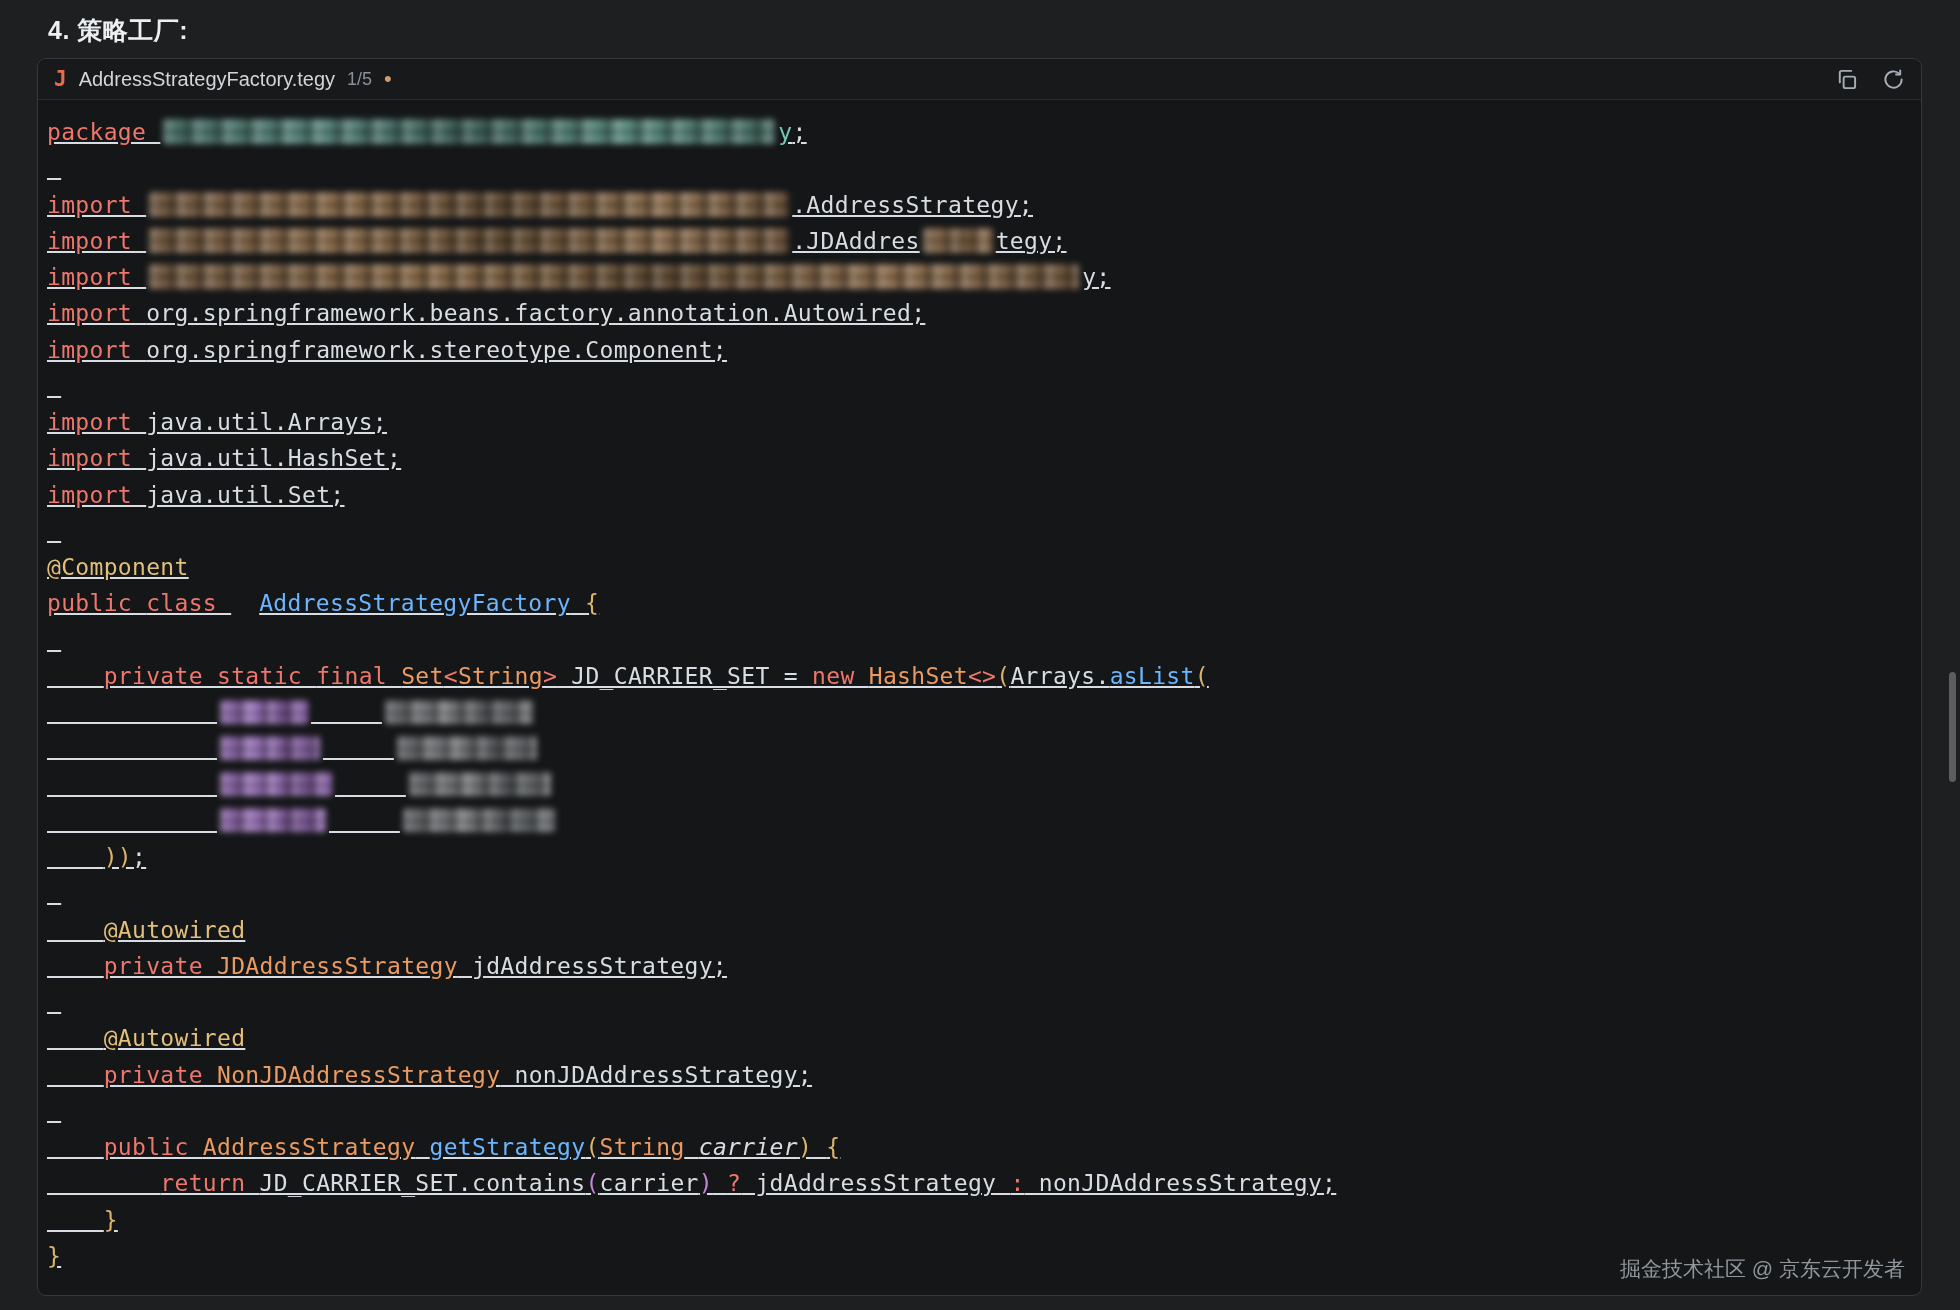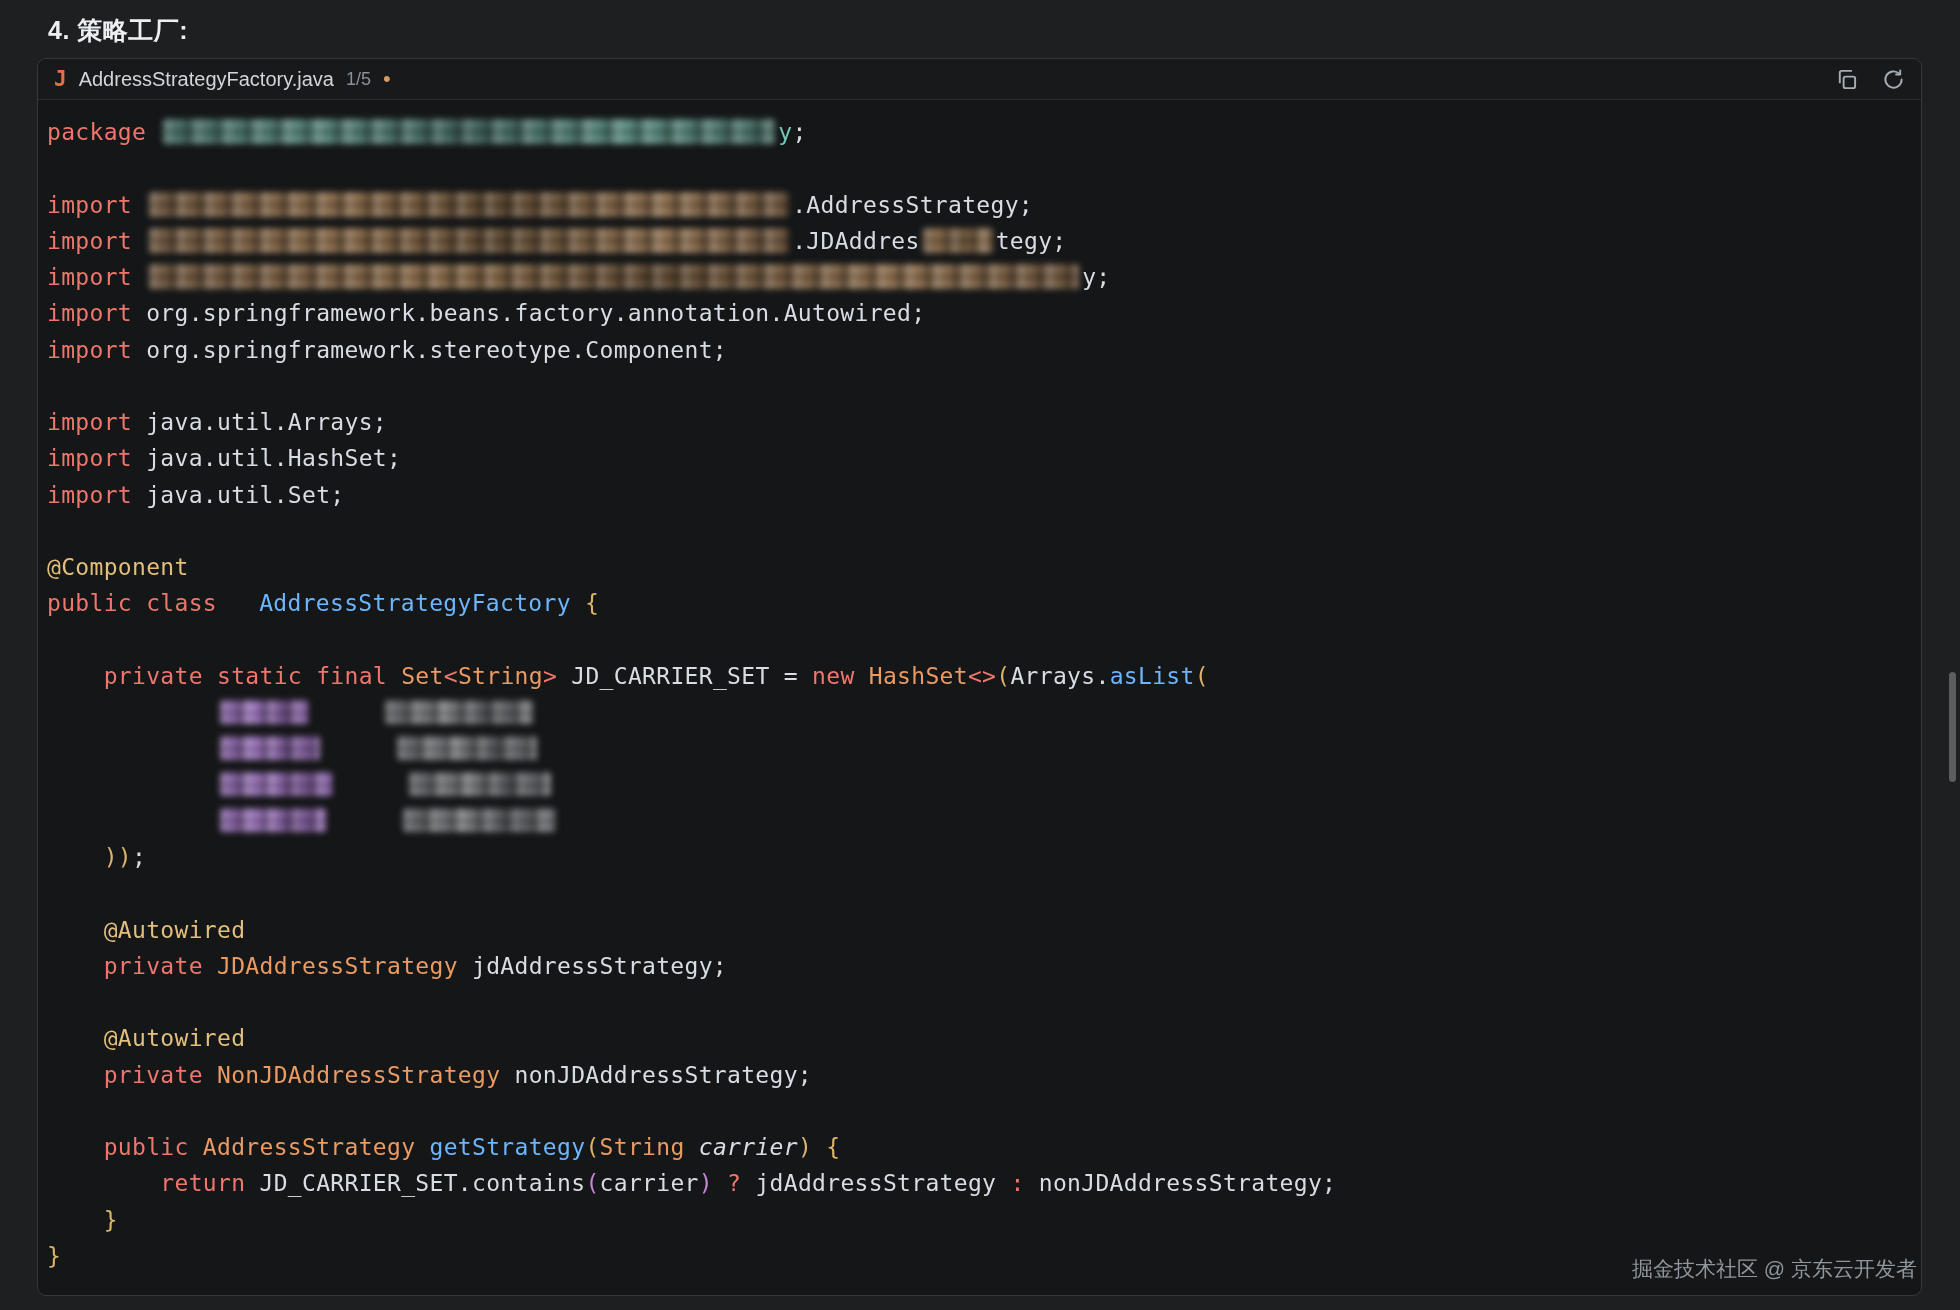--- a/index.html
+++ b/index.html
@@ -27,21 +27,21 @@
   .page-indicator{color:var(--c-muted,#8a9199);font-size:18px;}
   .mod-dot{color:#d19a66;font-size:22px;line-height:0;}
   .header-actions{margin-left:auto;display:flex;align-items:center;gap:24px;}
   .icon-btn{background:none;border:none;padding:0;cursor:pointer;line-height:0;}
   .code{
     margin:0;padding:14px 8px 0 9px;
     font-family:"DejaVu Sans Mono",monospace;
     font-size:23px;line-height:36.25px;letter-spacing:.32px;
     color:var(--c-text,#d8dde3);white-space:pre;overflow:hidden;
   }
-  .line{height:36.25px;}
+  .line{height:36.25px;text-decoration:underline;}
   .tk-kw{color:var(--c-keyword,#ef766d);}
   .tk-type{color:var(--c-type,#eb9a62);}
   .tk-cls{color:var(--c-class-name,#6cb6ff);margin-left:28px;}
   .tk-mth{color:var(--c-method,#6cb6ff);}
   .tk-ann{color:var(--c-annotation,#e2bf7c);}
   .tk-pkg{color:var(--c-package,#74c7b8);}
   .tk-brace{color:var(--c-bracket,#dcb56a);}
   .tk-paren{color:var(--c-paren,#c586d6);}
   .tk-plain{color:var(--c-text,#d8dde3);}
   .tk-ital{color:var(--c-text,#d8dde3);font-style:italic;}
@@ -59,37 +59,37 @@
     linear-gradient(90deg,#6d543c,#8a6a48 30%,#5d472f 55%,#8f6f4e 80%,#6a5138);}
   .c-purple{height:24px;background:
     repeating-linear-gradient(90deg,rgba(255,255,255,.16) 0 8px,rgba(0,0,0,0) 8px 16px,rgba(0,0,0,.25) 16px 24px),
     repeating-linear-gradient(0deg,rgba(255,255,255,.08) 0 7px,rgba(0,0,0,.14) 7px 14px),
     linear-gradient(90deg,#7c5899,#9a72bb 40%,#6d4b87 70%,#8d66ad);}
   .c-gray{height:24px;background:
     repeating-linear-gradient(90deg,rgba(255,255,255,.14) 0 9px,rgba(0,0,0,0) 9px 18px,rgba(0,0,0,.24) 18px 27px),
     repeating-linear-gradient(0deg,rgba(255,255,255,.07) 0 7px,rgba(0,0,0,.15) 7px 14px),
     linear-gradient(90deg,#5a5d60,#77797c 40%,#4e5154 70%,#6e7174);}
   .watermark{
-    position:absolute;right:4px;bottom:12px;
+    position:absolute;right:16px;bottom:12px;
     color:#9aa1a8;font-size:21px;opacity:.92;
   }
   .scroll-thumb{
     position:absolute;right:4px;top:672px;width:7px;height:110px;
     background:rgba(255,255,255,.28);border-radius:4px;
   }
 </style>
 </head>
 <body>
 
 <div class="heading">4. 策略工厂:</div>
 
 <div class="card">
   <div class="card-header">
     <span class="lang-badge">J</span>
-    <span class="filename">AddressStrategyFactory.java</span>
+    <span class="filename">AddressStrategyFactory.tegy</span>
     <span class="page-indicator">1/5</span>
     <span class="mod-dot">•</span>
     <div class="header-actions">
       <button class="icon-btn" title="copy">
         <span>
           <svg width="23" height="23" viewBox="0 0 24 24" fill="none" stroke="#a6adb4" stroke-width="2" stroke-linecap="round" stroke-linejoin="round">
             <rect x="9" y="9" width="12" height="12" rx="2"></rect>
             <path d="M5 15V5a2 2 0 0 1 2-2h10"></path>
           </svg>
         </span>

